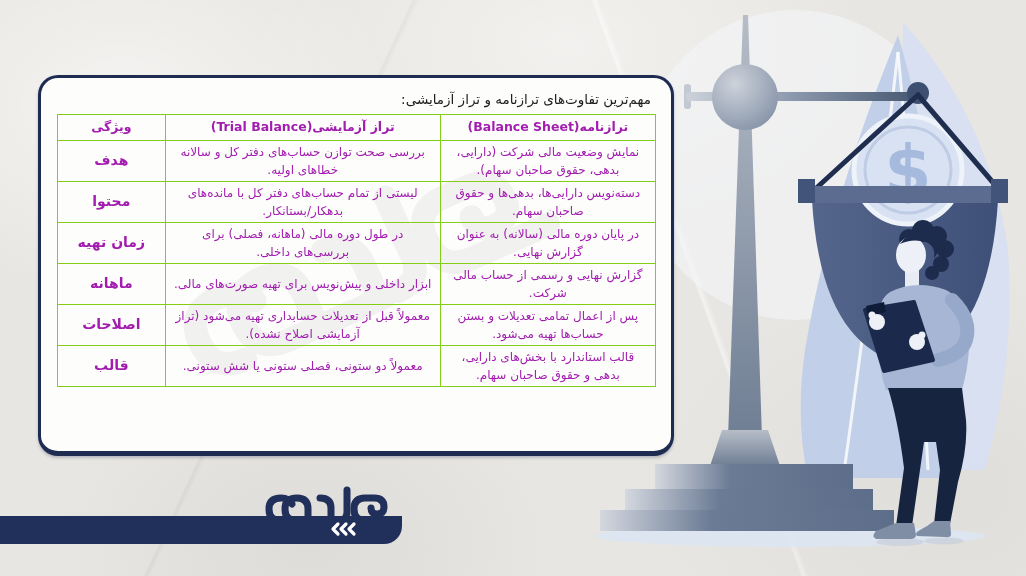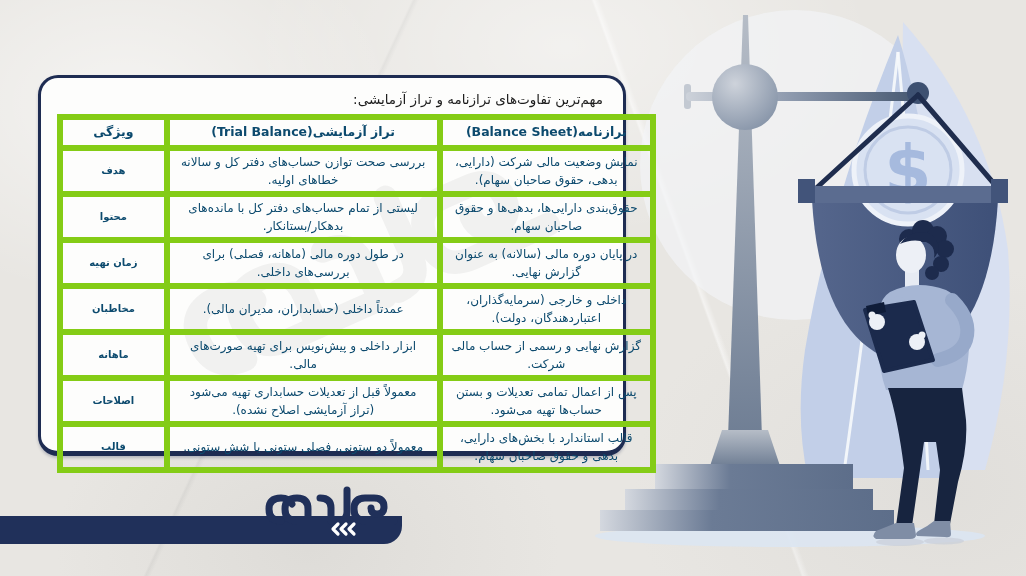--- a/index.html
+++ b/index.html
@@ -14,45 +14,45 @@
       radial-gradient(ellipse 520px 320px at 55% 8%, rgba(255,255,255,.45), transparent 60%),
       radial-gradient(ellipse 420px 300px at 30% 95%, rgba(203,201,197,.35), transparent 60%),
       radial-gradient(ellipse 520px 380px at 92% 85%, rgba(206,204,201,.30), transparent 60%),
       linear-gradient(115deg, transparent 31.8%, rgba(186,186,184,.25) 32%, transparent 32.4%),
       linear-gradient(70deg, transparent 64.8%, rgba(255,255,255,.5) 65%, transparent 65.5%),
       #e8e6e2;
   }
   .bg-illustration{position:absolute;left:0;top:0;z-index:0;}
   
   .card{
-    position:absolute;left:38px;top:75px;width:588px;height:381px;
+    position:absolute;left:38px;top:75px;width:636px;height:381px;
     background:#fdfdfc;border:3px solid #1e2c52;border-bottom-width:5px;
     border-radius:20px;box-sizing:border-box;z-index:2;
     box-shadow:0 2px 3px rgba(30,44,82,.25);
   }
   .watermark{
     position:absolute;left:90px;top:90px;width:440px;height:250px;
     transform:rotate(-24deg);opacity:.055;pointer-events:none;z-index:1;
   }
   .card-title{
     direction:rtl;text-align:right;color:#1c1c1c;
     font-size:13.5px;letter-spacing:0;
     margin:13px 20px 7px 20px;position:relative;z-index:2;
   }
   table.cmp{
     direction:rtl;border-collapse:collapse;table-layout:fixed;
     width:599px;margin:0 16px;position:relative;z-index:2;
     background:transparent;
   }
   table.cmp th,table.cmp td{
-    border:6px solid #84cc16;text-align:center;vertical-align:middle;
-    padding:2px 7px;color:#0c4a6e;font-size:12px;line-height:1.5;
+    border:1px solid #84cc16;text-align:center;vertical-align:middle;
+    padding:2px 7px;color:#a21caf;font-size:12px;line-height:1.5;
   }
   table.cmp th{font-weight:bold;font-size:12.5px;padding:3px 4px;}
-  table.cmp td.feature{font-weight:bold;font-size:10px;}
+  table.cmp td.feature{font-weight:bold;font-size:14px;}
   
   .brand-bar{
     position:absolute;left:0;top:516px;width:402px;height:28px;
     background:#20305a;border-radius:0 0 18px 0;z-index:3;
   }
   .brand-mark{position:absolute;left:248px;top:483px;z-index:4;}
 </style>
 </head>
 <body>
 
@@ -181,33 +181,28 @@
           <th>ویژگی</th>
         </tr>
       </thead>
       <tbody id="table-body">
           <tr>
             <td>نمایش وضعیت مالی شرکت (دارایی، بدهی، حقوق صاحبان سهام).</td>
             <td>بررسی صحت توازن حساب‌های دفتر کل و سالانه خطاهای اولیه.</td>
             <td class="feature">هدف</td>
           </tr>
           <tr>
-            <td>حقوق‌بندی دارایی‌ها، بدهی‌ها و حقوق صاحبان سهام.</td>
+            <td>دسته‌نویس دارایی‌ها، بدهی‌ها و حقوق صاحبان سهام.</td>
             <td>لیستی از تمام حساب‌های دفتر کل با مانده‌های بدهکار/بستانکار.</td>
             <td class="feature">محتوا</td>
           </tr>
           <tr>
             <td>در پایان دوره مالی (سالانه) به عنوان گزارش نهایی.</td>
             <td>در طول دوره مالی (ماهانه، فصلی) برای بررسی‌های داخلی.</td>
             <td class="feature">زمان تهیه</td>
-          </tr>
-          <tr>
-            <td>داخلی و خارجی (سرمایه‌گذاران، اعتباردهندگان، دولت).</td>
-            <td>عمدتاً داخلی (حسابداران، مدیران مالی).</td>
-            <td class="feature">مخاطبان</td>
           </tr>
           <tr>
             <td>گزارش نهایی و رسمی از حساب مالی شرکت.</td>
             <td>ابزار داخلی و پیش‌نویس برای تهیه صورت‌های مالی.</td>
             <td class="feature">ماهانه</td>
           </tr>
           <tr>
             <td>پس از اعمال تمامی تعدیلات و بستن حساب‌ها تهیه می‌شود.</td>
             <td>معمولاً قبل از تعدیلات حسابداری تهیه می‌شود (تراز آزمایشی اصلاح نشده).</td>
             <td class="feature">اصلاحات</td>

